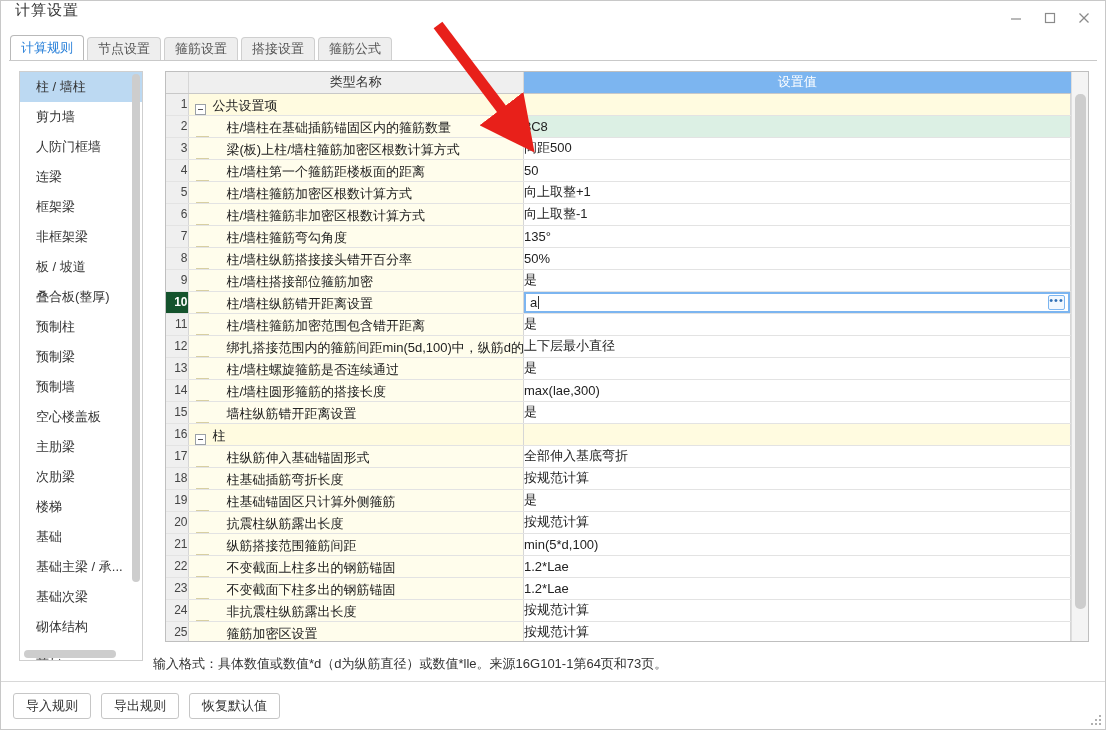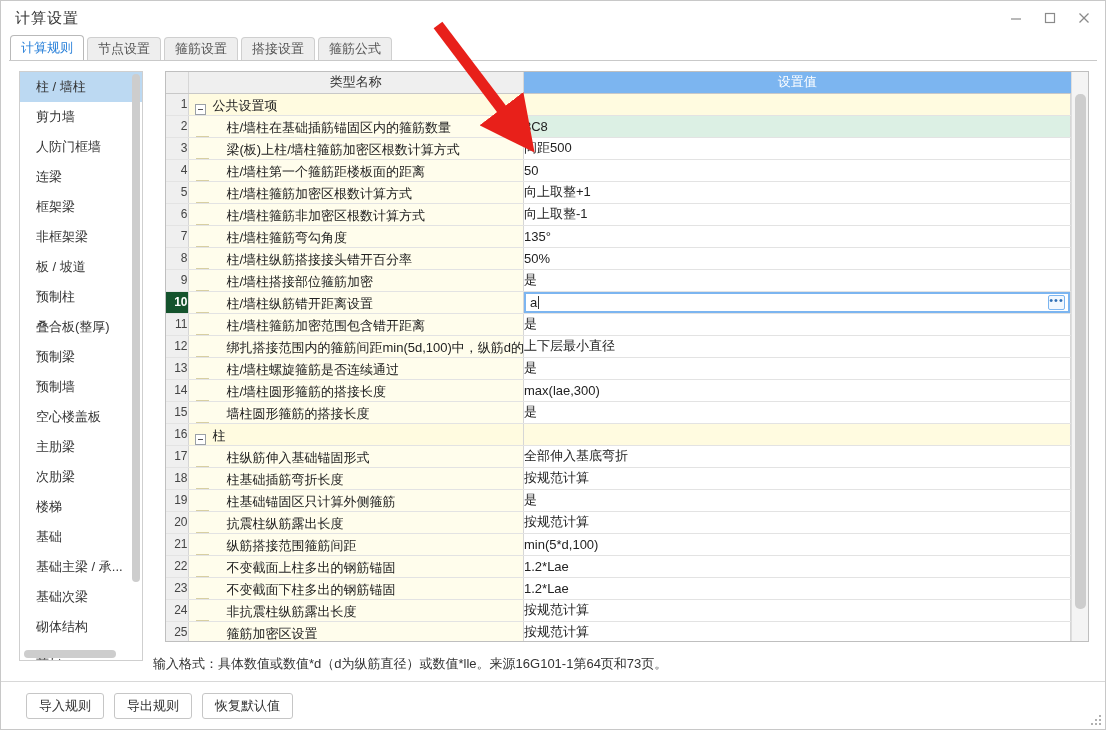--- a/index.html
+++ b/index.html
@@ -21,21 +21,20 @@
     border: 1px solid #c8c8c8;
     overflow: hidden;
   }
 
   
   .titlebar {
     position: relative;
     height: 34px;
     background: #ffffff;
     display: flex;
-    align-items: center;
   }
   .title-text {
     margin-left: 14px;
     font-size: 15px;
     color: #333;
     letter-spacing: 1px;
   }
   .win-controls {
     position: absolute;
     right: 4px; top: 0;
@@ -328,21 +327,21 @@
   
   .footer {
     position: absolute;
     left: 0; right: 0;
     bottom: 0;
     height: 48px;
     border-top: 1px solid #d8d8d8;
     background: #ffffff;
     display: flex;
     align-items: center;
-    padding-left: 25px;
+    padding-left: 12px;
   }
   .btn {
     height: 26px;
     min-width: 76px;
     padding: 0 12px;
     margin-right: 10px;
     border: 1px solid #c6c6c6;
     border-radius: 3px;
     background: #ffffff;
     color: #333;
@@ -412,22 +411,22 @@
 
     <div class="sidebar-wrap">
       <div class="sidebar-list">
         <div class="side-item selected"><span>柱 / 墙柱</span></div>
         <div class="side-item"><span>剪力墙</span></div>
         <div class="side-item"><span>人防门框墙</span></div>
         <div class="side-item"><span>连梁</span></div>
         <div class="side-item"><span>框架梁</span></div>
         <div class="side-item"><span>非框架梁</span></div>
         <div class="side-item"><span>板 / 坡道</span></div>
+        <div class="side-item"><span>叠合板(整厚)</span></div>
         <div class="side-item"><span>预制柱</span></div>
-        <div class="side-item"><span>叠合板(整厚)</span></div>
         <div class="side-item"><span>预制梁</span></div>
         <div class="side-item"><span>预制墙</span></div>
         <div class="side-item"><span>空心楼盖板</span></div>
         <div class="side-item"><span>主肋梁</span></div>
         <div class="side-item"><span>次肋梁</span></div>
         <div class="side-item"><span>楼梯</span></div>
         <div class="side-item"><span>基础</span></div>
         <div class="side-item"><span>基础主梁 / 承...</span></div>
         <div class="side-item"><span>基础次梁</span></div>
         <div class="side-item"><span>砌体结构</span></div>
@@ -615,21 +614,21 @@
                   </div>
               </td>
               <td class="val">max(lae,300)</td>
             </tr>
 
             <tr>
               <td class="num">15</td>
               <td class="name">
                 <div class="name-inner">
                     <span class="leaf-dash"></span>
-                    <span class="name-txt">墙柱圆形箍筋的搭接长度</span>
+                    <span class="name-txt">墙柱纵筋错开距离设置</span>
                   </div>
               </td>
               <td class="val">是</td>
             </tr>
 
             <tr>
               <td class="num">16</td>
               <td class="name group">
                 <div class="name-inner">
                   <span class="toggle-box"></span>

